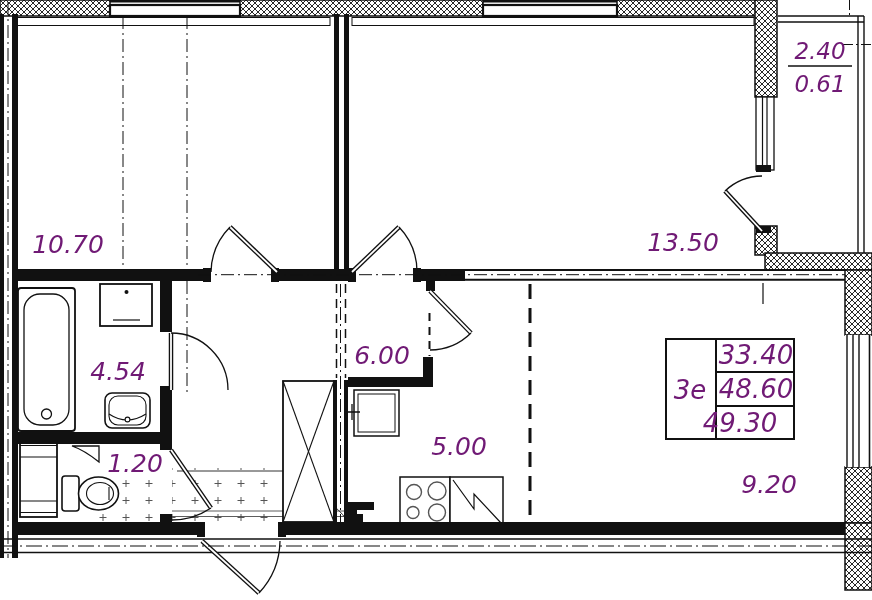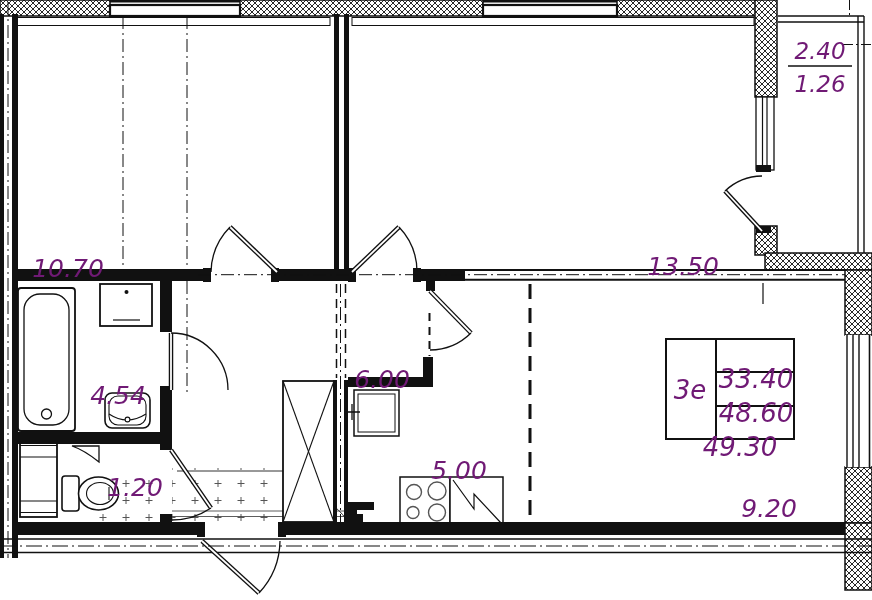--- a/index.html
+++ b/index.html
@@ -6,31 +6,31 @@
   #stage{
     position:relative;width:872px;height:600px;background:#ffffff;
     font-family:"DejaVu Sans",sans-serif;overflow:hidden;
   }
   #plan-svg{position:absolute;left:0;top:0;}
   .lbl{
     position:absolute;transform:translate(-50%,-50%);
     font-style:italic;color:#701a75;white-space:nowrap;line-height:1;
     letter-spacing:0px;
   }
-  .room-lbl{font-size:25px;margin-top:24px;}
+  .room-lbl{font-size:25px;}
   .balc-lbl{font-size:23px;}
   
   #stamp{
     position:absolute;left:665px;top:338px;width:130px;height:102px;
     border:2px solid #111;box-sizing:border-box;background:#fff;
   }
   #stamp .vline{position:absolute;left:48px;top:0;bottom:0;width:2px;background:#111;}
   #stamp .hline{position:absolute;left:50px;right:0;height:2px;background:#111;}
   #stamp .h1{top:31px;} #stamp .h2{top:65px;}
-  .stamp-val{font-size:26px;margin-top:24px;}
+  .stamp-val{font-size:26px;}
   .stamp-type{font-size:26px;}
 </style>
 </head>
 <body>
 
 <div id="stage">
 
 <svg id="plan-svg" width="872" height="600" viewBox="0 0 872 600" xmlns="http://www.w3.org/2000/svg">
   <defs>
     <pattern id="hatch" width="6" height="6" patternUnits="userSpaceOnUse">
@@ -271,21 +271,21 @@
 
 <div class="lbl room-lbl" style="left:68px;top:244px">10.70</div>
 <div class="lbl room-lbl" style="left:683px;top:242px">13.50</div>
 <div class="lbl room-lbl" style="left:118px;top:371px">4.54</div>
 <div class="lbl room-lbl" style="left:135px;top:463px">1.20</div>
 <div class="lbl room-lbl" style="left:382px;top:355px">6.00</div>
 <div class="lbl room-lbl" style="left:459px;top:446px">5.00</div>
 <div class="lbl room-lbl" style="left:769px;top:484px">9.20</div>
 
 <div class="lbl balc-lbl" style="left:820px;top:51px">2.40</div>
-<div class="lbl balc-lbl" style="left:820px;top:84px">1.26</div>
+<div class="lbl balc-lbl" style="left:820px;top:84px">0.61</div>
 
 <div id="stamp">
   <div class="vline"></div>
   <div class="hline h1"></div>
   <div class="hline h2"></div>
 </div>
 <div class="lbl stamp-type" style="left:690px;top:390px">3е</div>
 <div class="lbl stamp-val" style="left:756px;top:355px">33.40</div>
 <div class="lbl stamp-val" style="left:756px;top:389px">48.60</div>
 <div class="lbl stamp-val" style="left:740px;top:423px">49.30</div>

